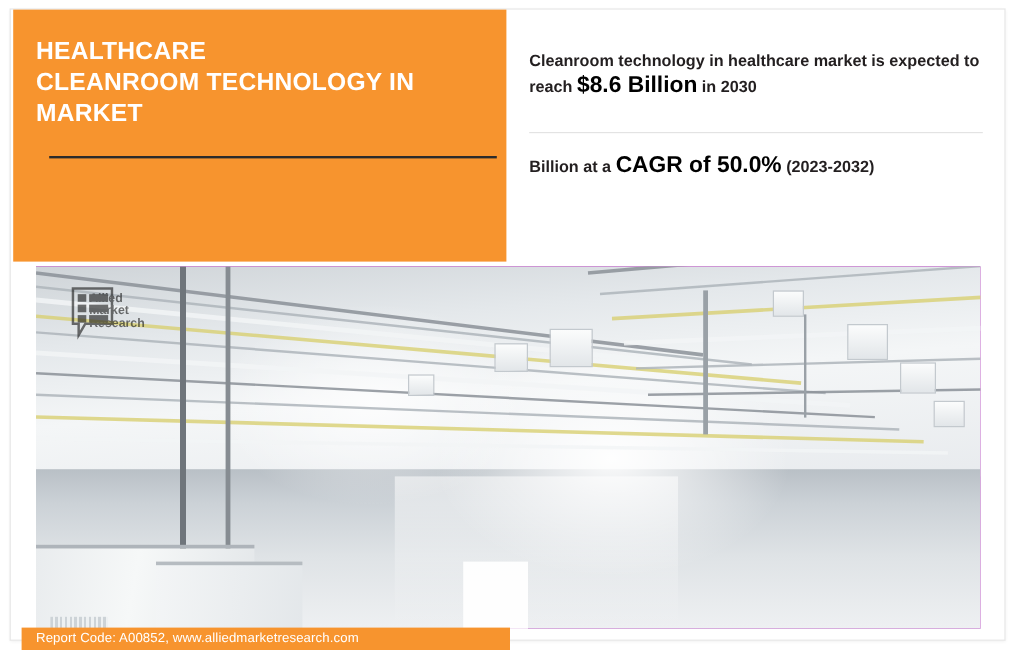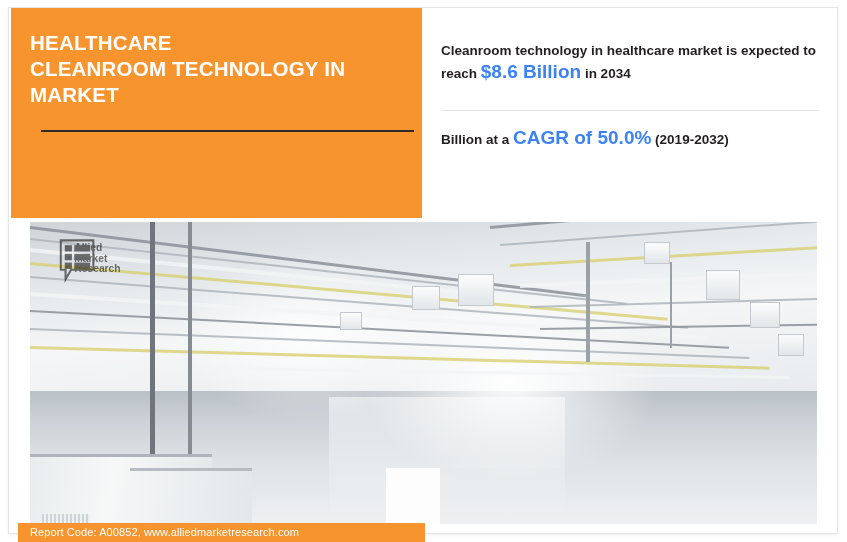--- a/index.html
+++ b/index.html
@@ -17,21 +17,21 @@
   .title-inner{position:absolute;left:19px;top:22px;right:16px;}
   .title-main{font-size:20.5px;font-weight:bold;line-height:26px;letter-spacing:0.2px;
               color:#ffffff;margin:0;text-transform:uppercase;}
   .title-rule{position:absolute;left:30px;top:122px;width:373px;height:2px;background:#2b2b2b;}
   .subtitle{position:absolute;left:30px;top:132px;width:380px;font-size:11.5px;font-weight:bold;
             letter-spacing:1.6px;line-height:18px;color:#2b2b2b;text-transform:uppercase;}
 
   
   .info-panel{position:absolute;left:441px;top:40px;width:378px;}
   .info-line{font-size:13.5px;font-weight:bold;color:#231f20;line-height:22px;margin:0;}
-  .big-accent{color:#3b82f6;font-size:19px;line-height:19px;}
+  .big-accent{color:#000000;font-size:19px;line-height:19px;}
   .info-divider{position:absolute;left:441px;top:110px;width:378px;height:1px;background:#e3e3e3;}
   .info-line2{position:absolute;left:441px;top:128px;width:390px;font-size:13.5px;
               font-weight:bold;color:#231f20;line-height:22px;white-space:nowrap;}
 
   
   .hero{position:absolute;left:30px;top:222px;width:787px;height:302px;overflow:hidden;
         background:#a21caf;}
 
   .hero-sky{position:absolute;left:0;top:0;width:100%;height:58%;
             background:linear-gradient(175deg,#cfd4d8 0%,#e4e8eb 28%,#f4f6f7 55%,#e8ebee 100%);}
@@ -84,28 +84,28 @@
       <div class="title-main">CLEANROOM TECHNOLOGY IN</div>
       <div class="title-main dark">MARKET</div>
     </div>
     <div class="title-rule"></div>
   </div>
 
   <div class="info-panel">
     <p class="info-line">
       <span>Cleanroom technology in healthcare market is expected to reach</span>
       <span class="big-accent">$8.6 Billion</span>
-      <span>in 2034</span>
+      <span>in 2030</span>
     </p>
   </div>
   <div class="info-divider"></div>
   <div class="info-line2">
     <span>Billion at a</span>
     <span class="big-accent">CAGR of 50.0%</span>
-    <span>(2019-2032)</span>
+    <span>(2023-2032)</span>
   </div>
 
   <div class="hero">
     <div class="hero-sky"></div>
     <div class="hero-floor"></div>
     <div class="floor-gloss"></div>
 
     <div class="glow" style="left:330px;top:60px;width:300px;height:200px;"></div>
     <div class="glow" style="left:150px;top:30px;width:260px;height:170px;opacity:.8;"></div>
 

